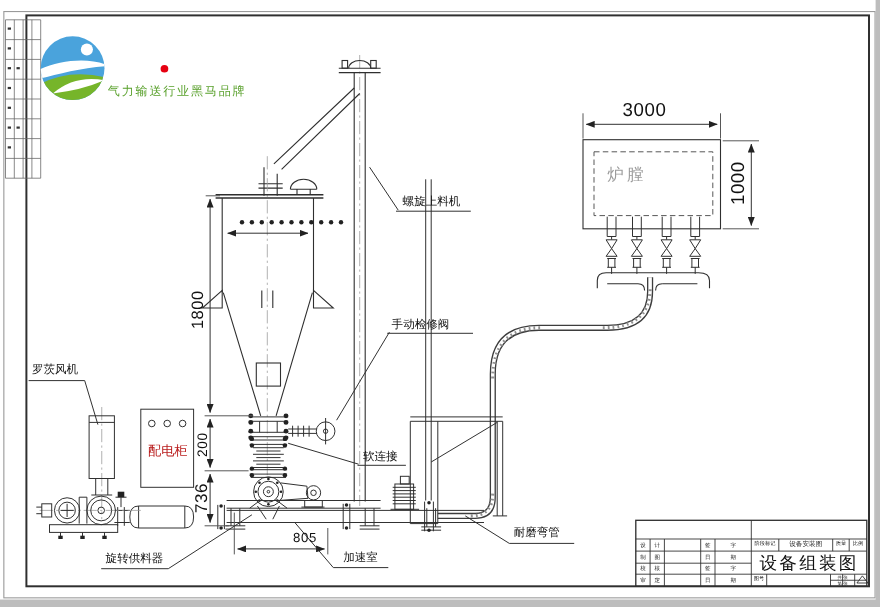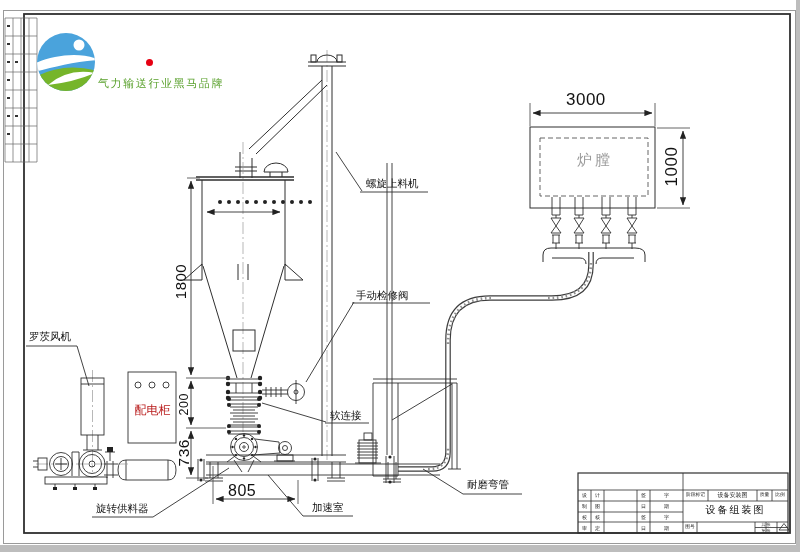--- a/index.html
+++ b/index.html
@@ -313,44 +313,44 @@
     <path d="M591,490 V533 M604,490 V533 M637,490 V533 M650,490 V533"></path>
     <path d="M708,490 V501 M757,490 V501 M772,490 V501"></path>
     <path d="M697,522 V533 M755,522 V533 M766,522 V533 M777,522 V533 M755,527.5 H788"></path>
     <path d="M779,530 L784,523.5 L789,530 Z"></path>
   </g>
 </svg>
 
 <div class="reddot" style="left:146px;top:59px;background:#e60012;"></div>
 <div class="t logo-tag" style="left:98px;top:78px;color:#5aa12d;">气力输送行业黑马品牌</div>
 
-<div class="t furnace-lbl" style="left:577px;top:152px;text-align:right;">炉膛</div>
+<div class="t furnace-lbl" style="left:552px;top:152px;text-align:right;">炉膛</div>
 
 <div class="t dimnum" style="left:566px;top:91px;width:90px;text-align:left;font-size:17px;">3000</div>
 <div class="t dimnum rot" style="left:641px;top:158px;width:60px;font-size:17px;">1000</div>
 
 <div class="t dimnum rot" style="left:150px;top:274px;width:60px;font-size:15px;">1800</div>
 <div class="t dimnum rot" style="left:164px;top:398px;width:40px;font-size:12.5px;">200</div>
 <div class="t dimnum rot" style="left:156px;top:445px;width:56px;font-size:15.5px;">736</div>
-<div class="t dimnum" style="left:228px;top:483px;width:60px;text-align:left;font-size:16px;">805</div>
+<div class="t dimnum" style="left:228px;top:483px;width:60px;text-align:right;font-size:12px;">805</div>
 
 <div class="t lbl" style="left:366px;top:178px;">螺旋上料机</div>
 <div class="t lbl" style="left:356px;top:290px;">手动检修阀</div>
 <div class="t lbl" style="left:330px;top:410px;">软连接</div>
 <div class="t lbl" style="left:29px;top:331px;">罗茨风机</div>
 <div class="t" style="left:130px;top:404px;width:45px;text-align:center;font-size:12px;">配电柜</div>
 <div class="t lbl" style="left:96px;top:503px;">旋转供料器</div>
 <div class="t lbl" style="left:312px;top:502px;">加速室</div>
 <div class="t lbl" style="left:467px;top:479px;">耐磨弯管</div>
 
 <div class="t tiny" style="left:684px;top:493px;width:23px;">阶段标记</div>
 <div class="t" style="left:709px;top:492px;width:47px;text-align:center;font-size:6px;color:#222;">设备安装图</div>
 <div class="t tiny" style="left:758px;top:493px;width:13px;">质量</div>
 <div class="t tiny" style="left:773px;top:493px;width:14px;">比例</div>
-<div class="t" style="left:684px;top:505px;width:103px;text-align:center;font-size:10px;letter-spacing:2px;color:#111;">设备组装图</div>
+<div class="t" style="left:684px;top:505px;width:103px;text-align:center;font-size:16px;letter-spacing:2px;color:#111;">设备组装图</div>
 <div class="t tiny" style="left:683px;top:525px;width:14px;">图号</div>
 <div class="t tiny" style="left:755px;top:523px;width:22px;font-size:4px;">共 张</div>
 <div class="t tiny" style="left:755px;top:528.5px;width:22px;font-size:4px;">第 张</div>
 
 <div class="tb-grid">
   <span>设</span>
       <span>计</span>
       <span></span>
       <span>签</span>
       <span>字</span>

